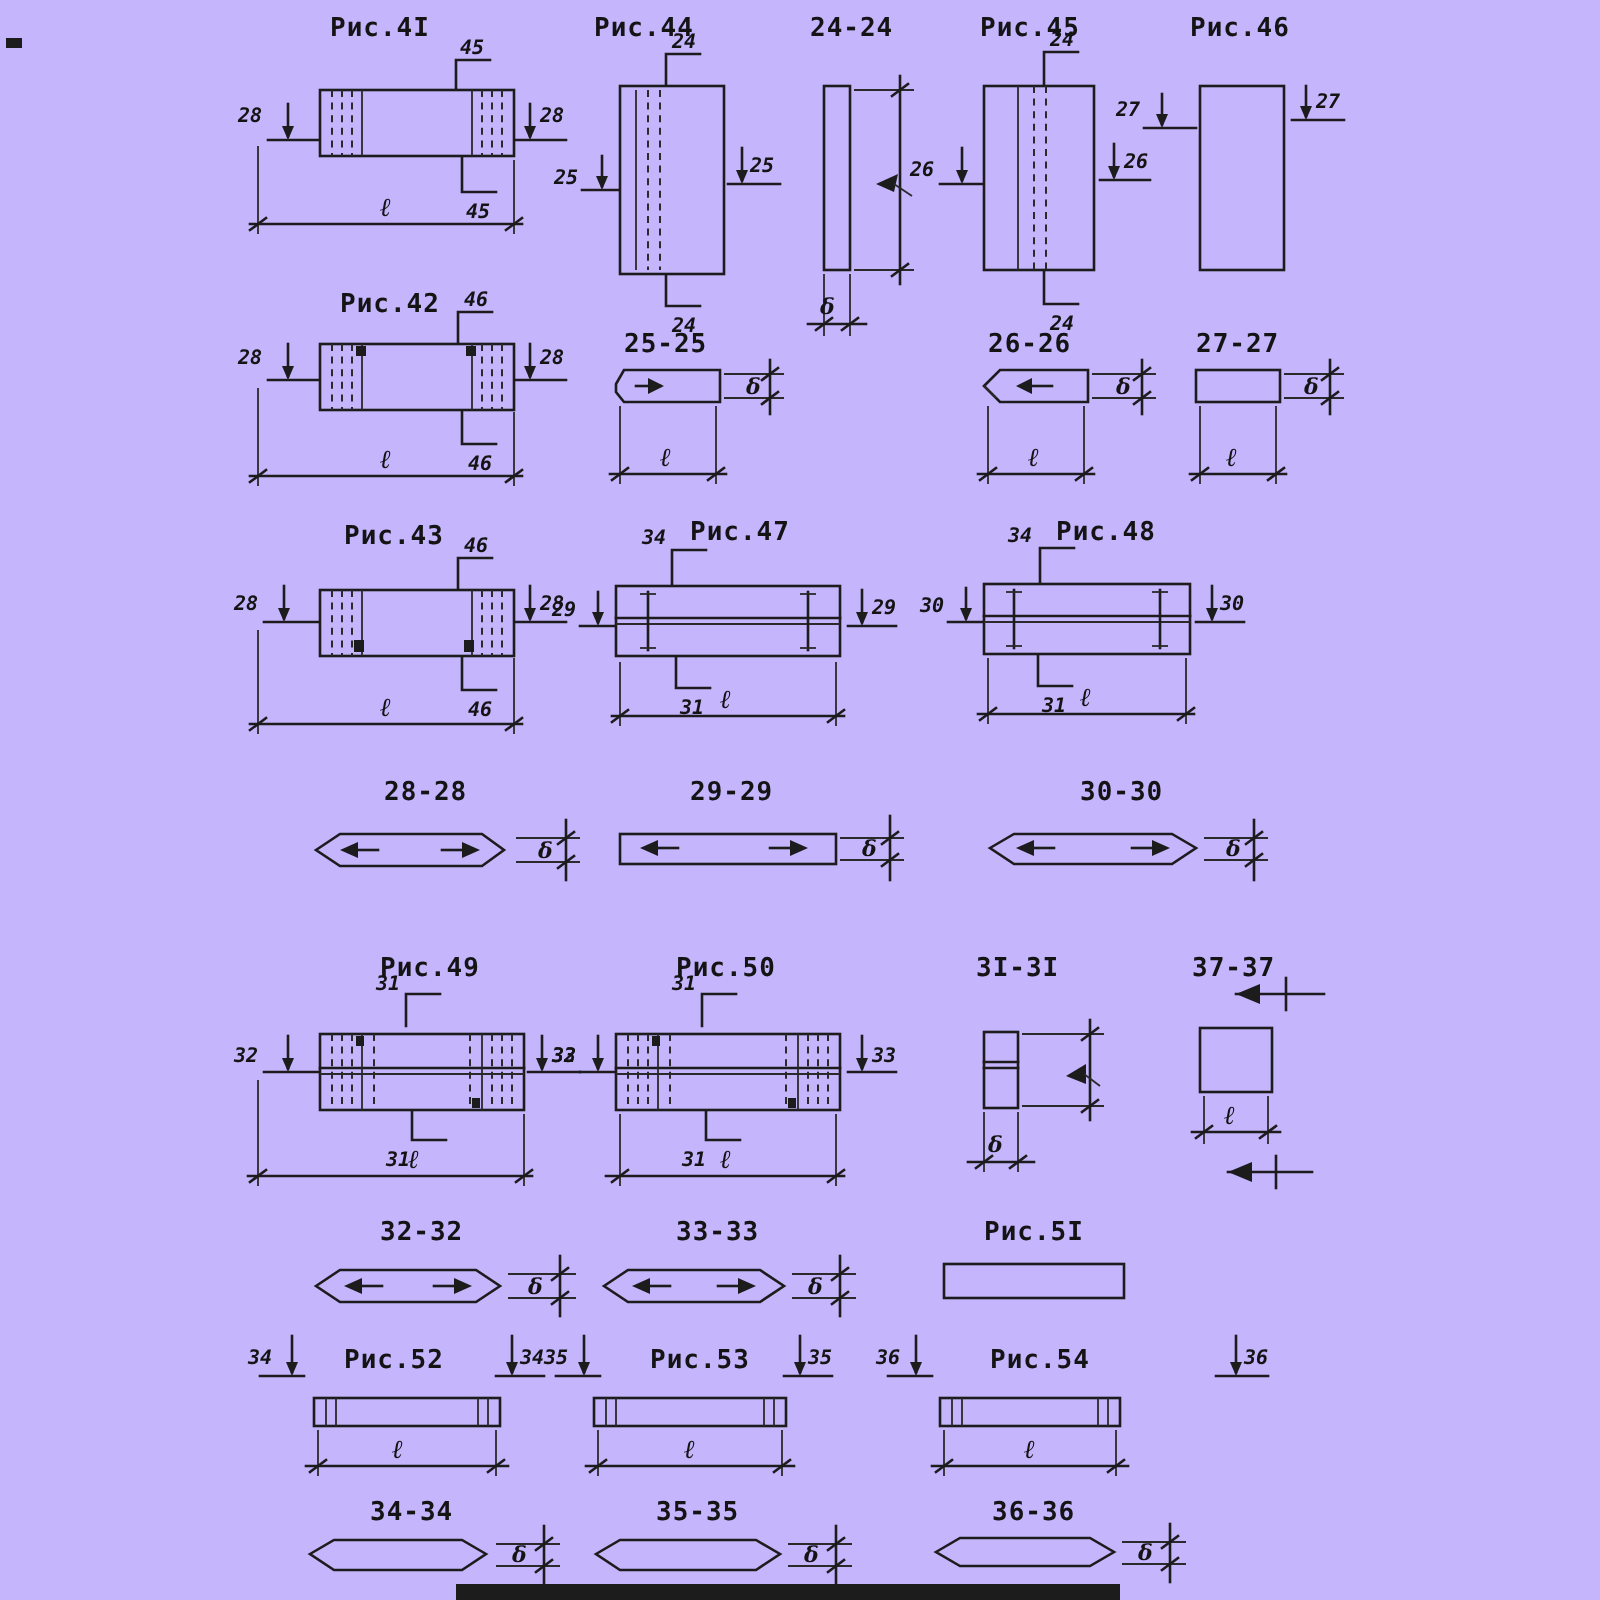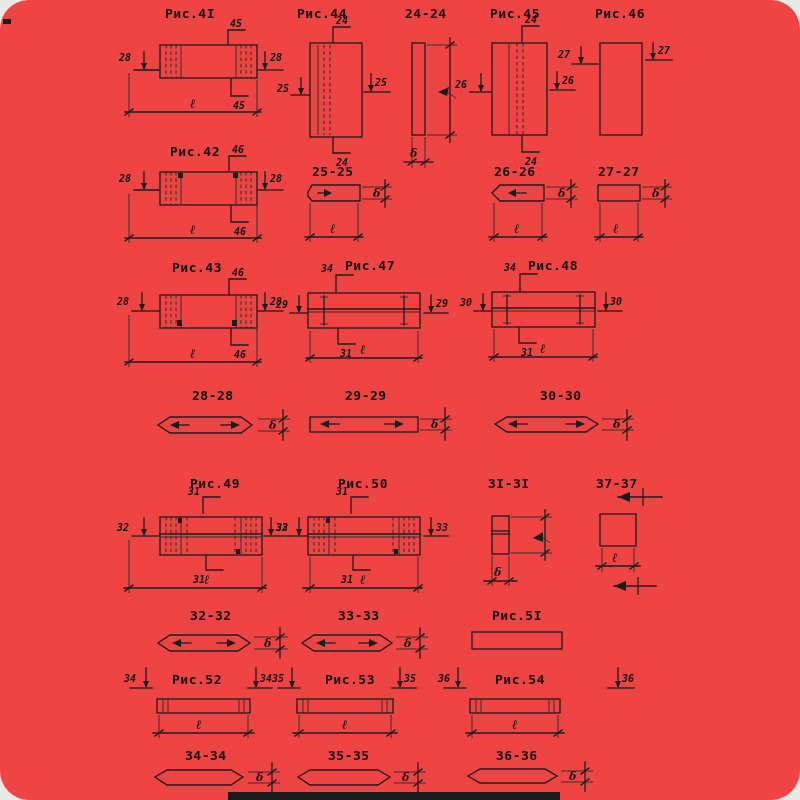--- a/index.html
+++ b/index.html
@@ -1,16 +1,16 @@
 <!DOCTYPE html>
 <html><head>
 <meta charset="utf-8">
 <style>
   html,body{margin:0;padding:0;background:#e8e8e6;}
-  .sheet{width:800px;height:800px;background:#ef4444;position:relative;overflow:hidden;border-radius:29px;}
+  .sheet{width:800px;height:800px;background:#c4b5fd;position:relative;overflow:hidden;}
   svg{display:block;}
   .s{stroke:#1c1c1c;stroke-width:1.3;fill:none;stroke-linecap:square;}
   .t{stroke:#2a2a2a;stroke-width:0.9;fill:none;}
   .d{stroke:#2a2a2a;stroke-width:1;fill:none;stroke-dasharray:3.5 2.8;}
   .f{fill:#1c1c1c;stroke:none;}
   text{fill:#141414;}
   .title{font:bold 13px "DejaVu Sans Mono",monospace;letter-spacing:.5px;}
   .m{font:bold italic 10px "DejaVu Sans Mono",monospace;}
   .L{font:bold italic 13px "DejaVu Serif",serif;}
   .g{font:bold italic 11px "DejaVu Serif",serif;}

